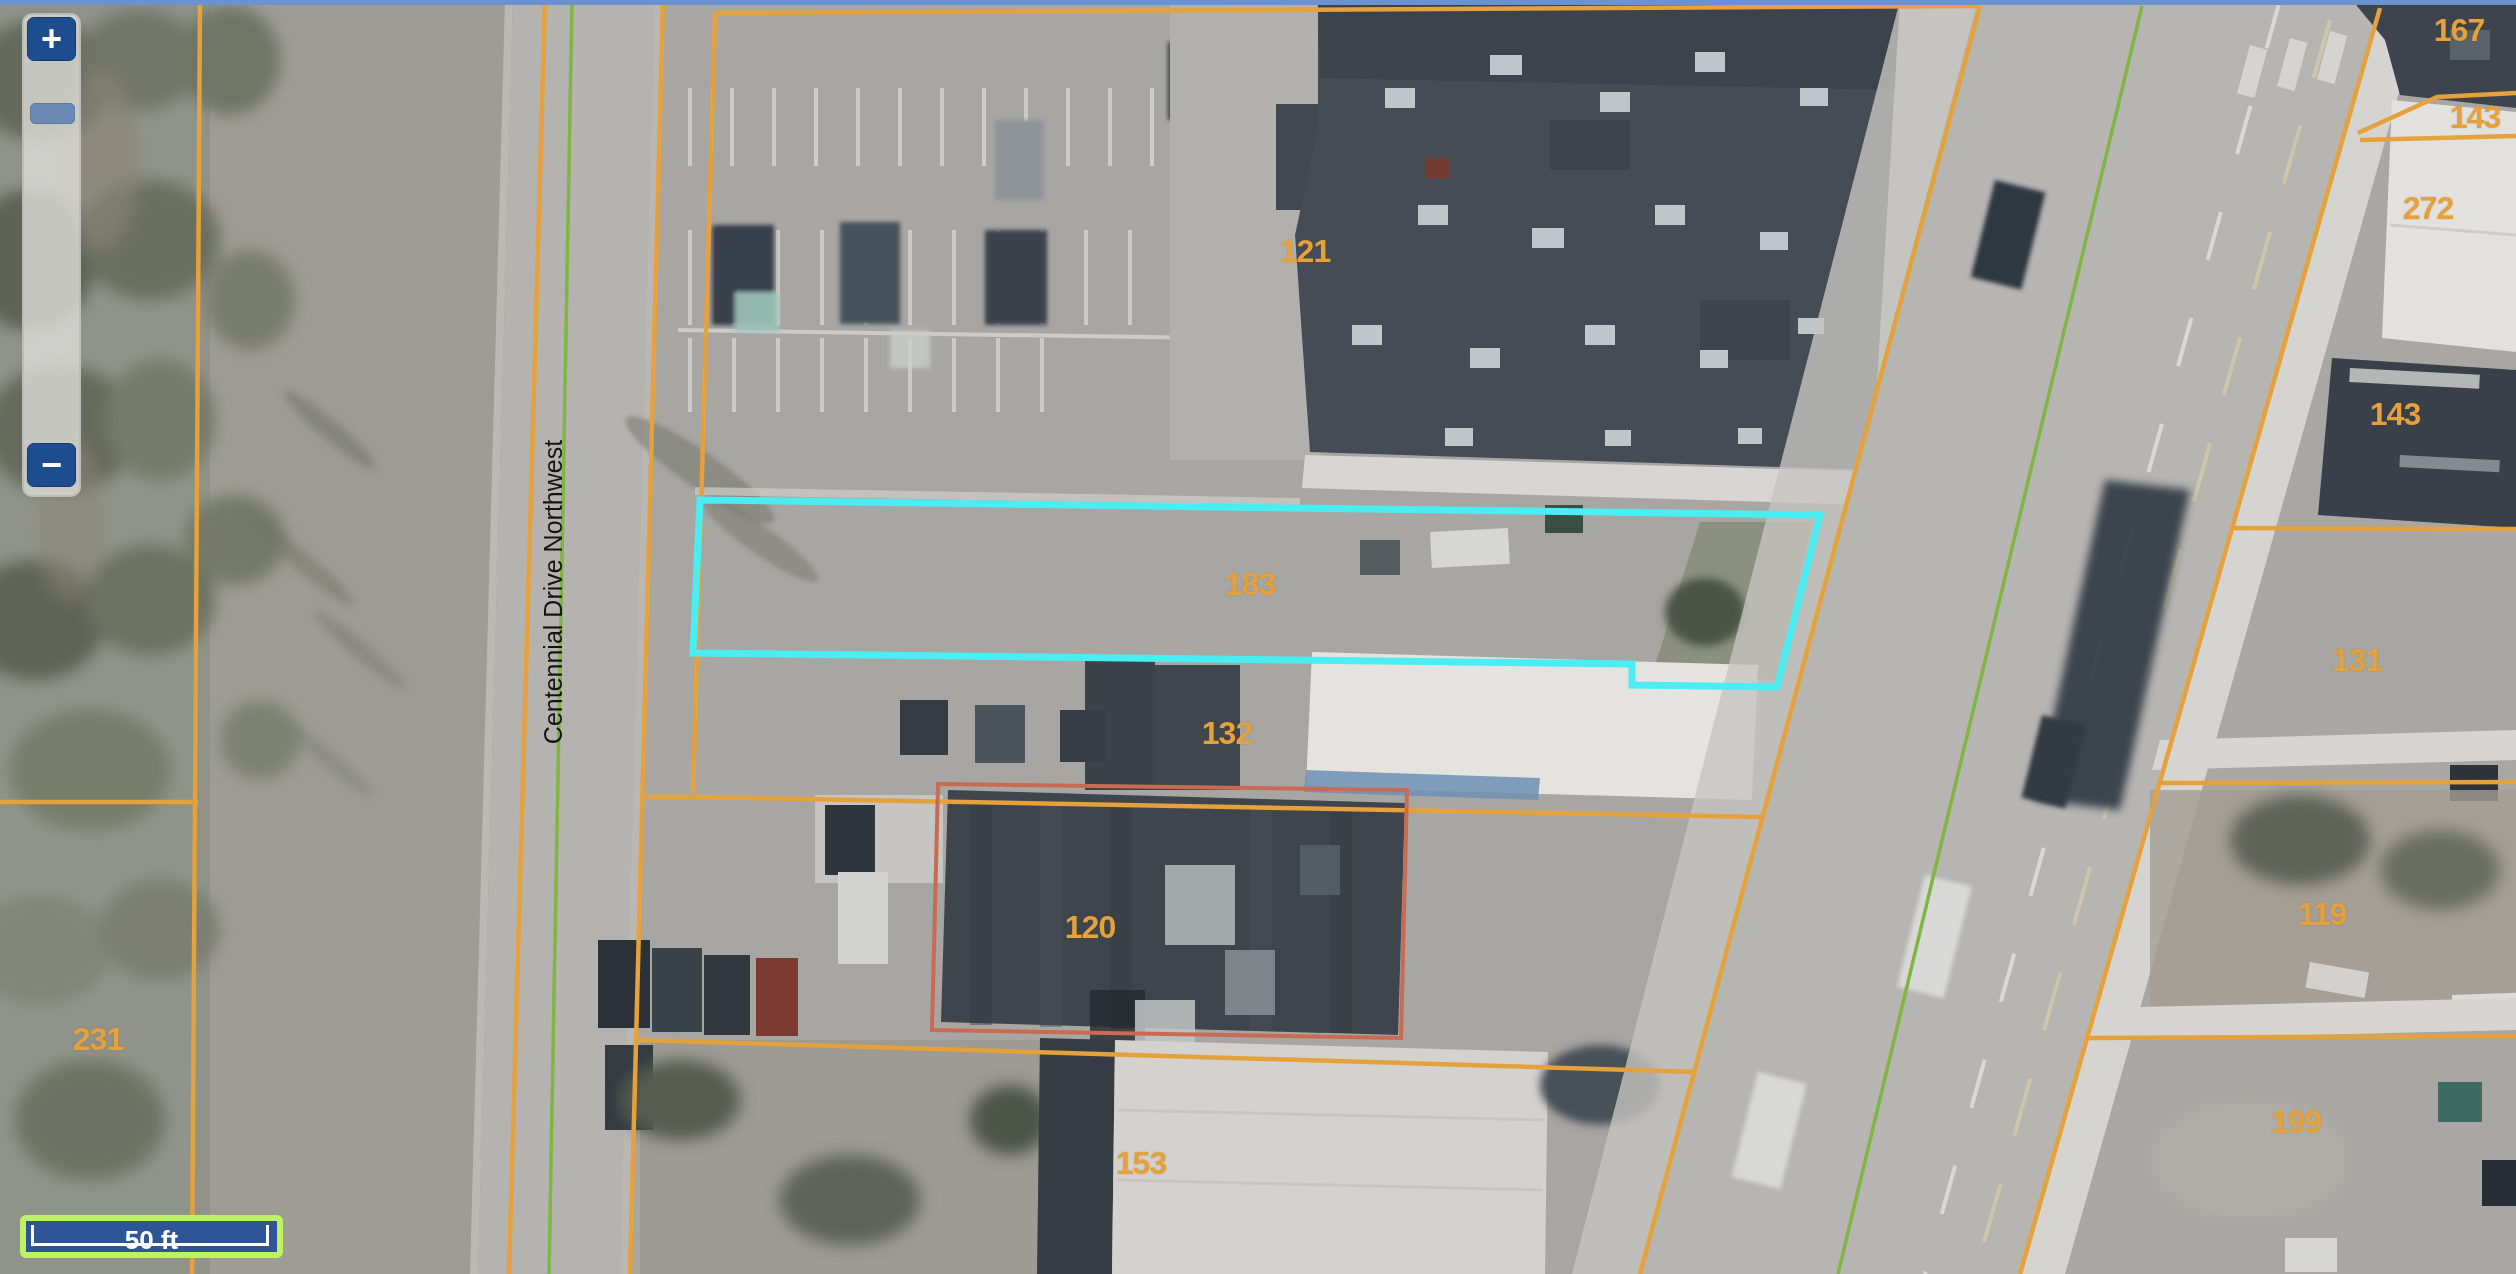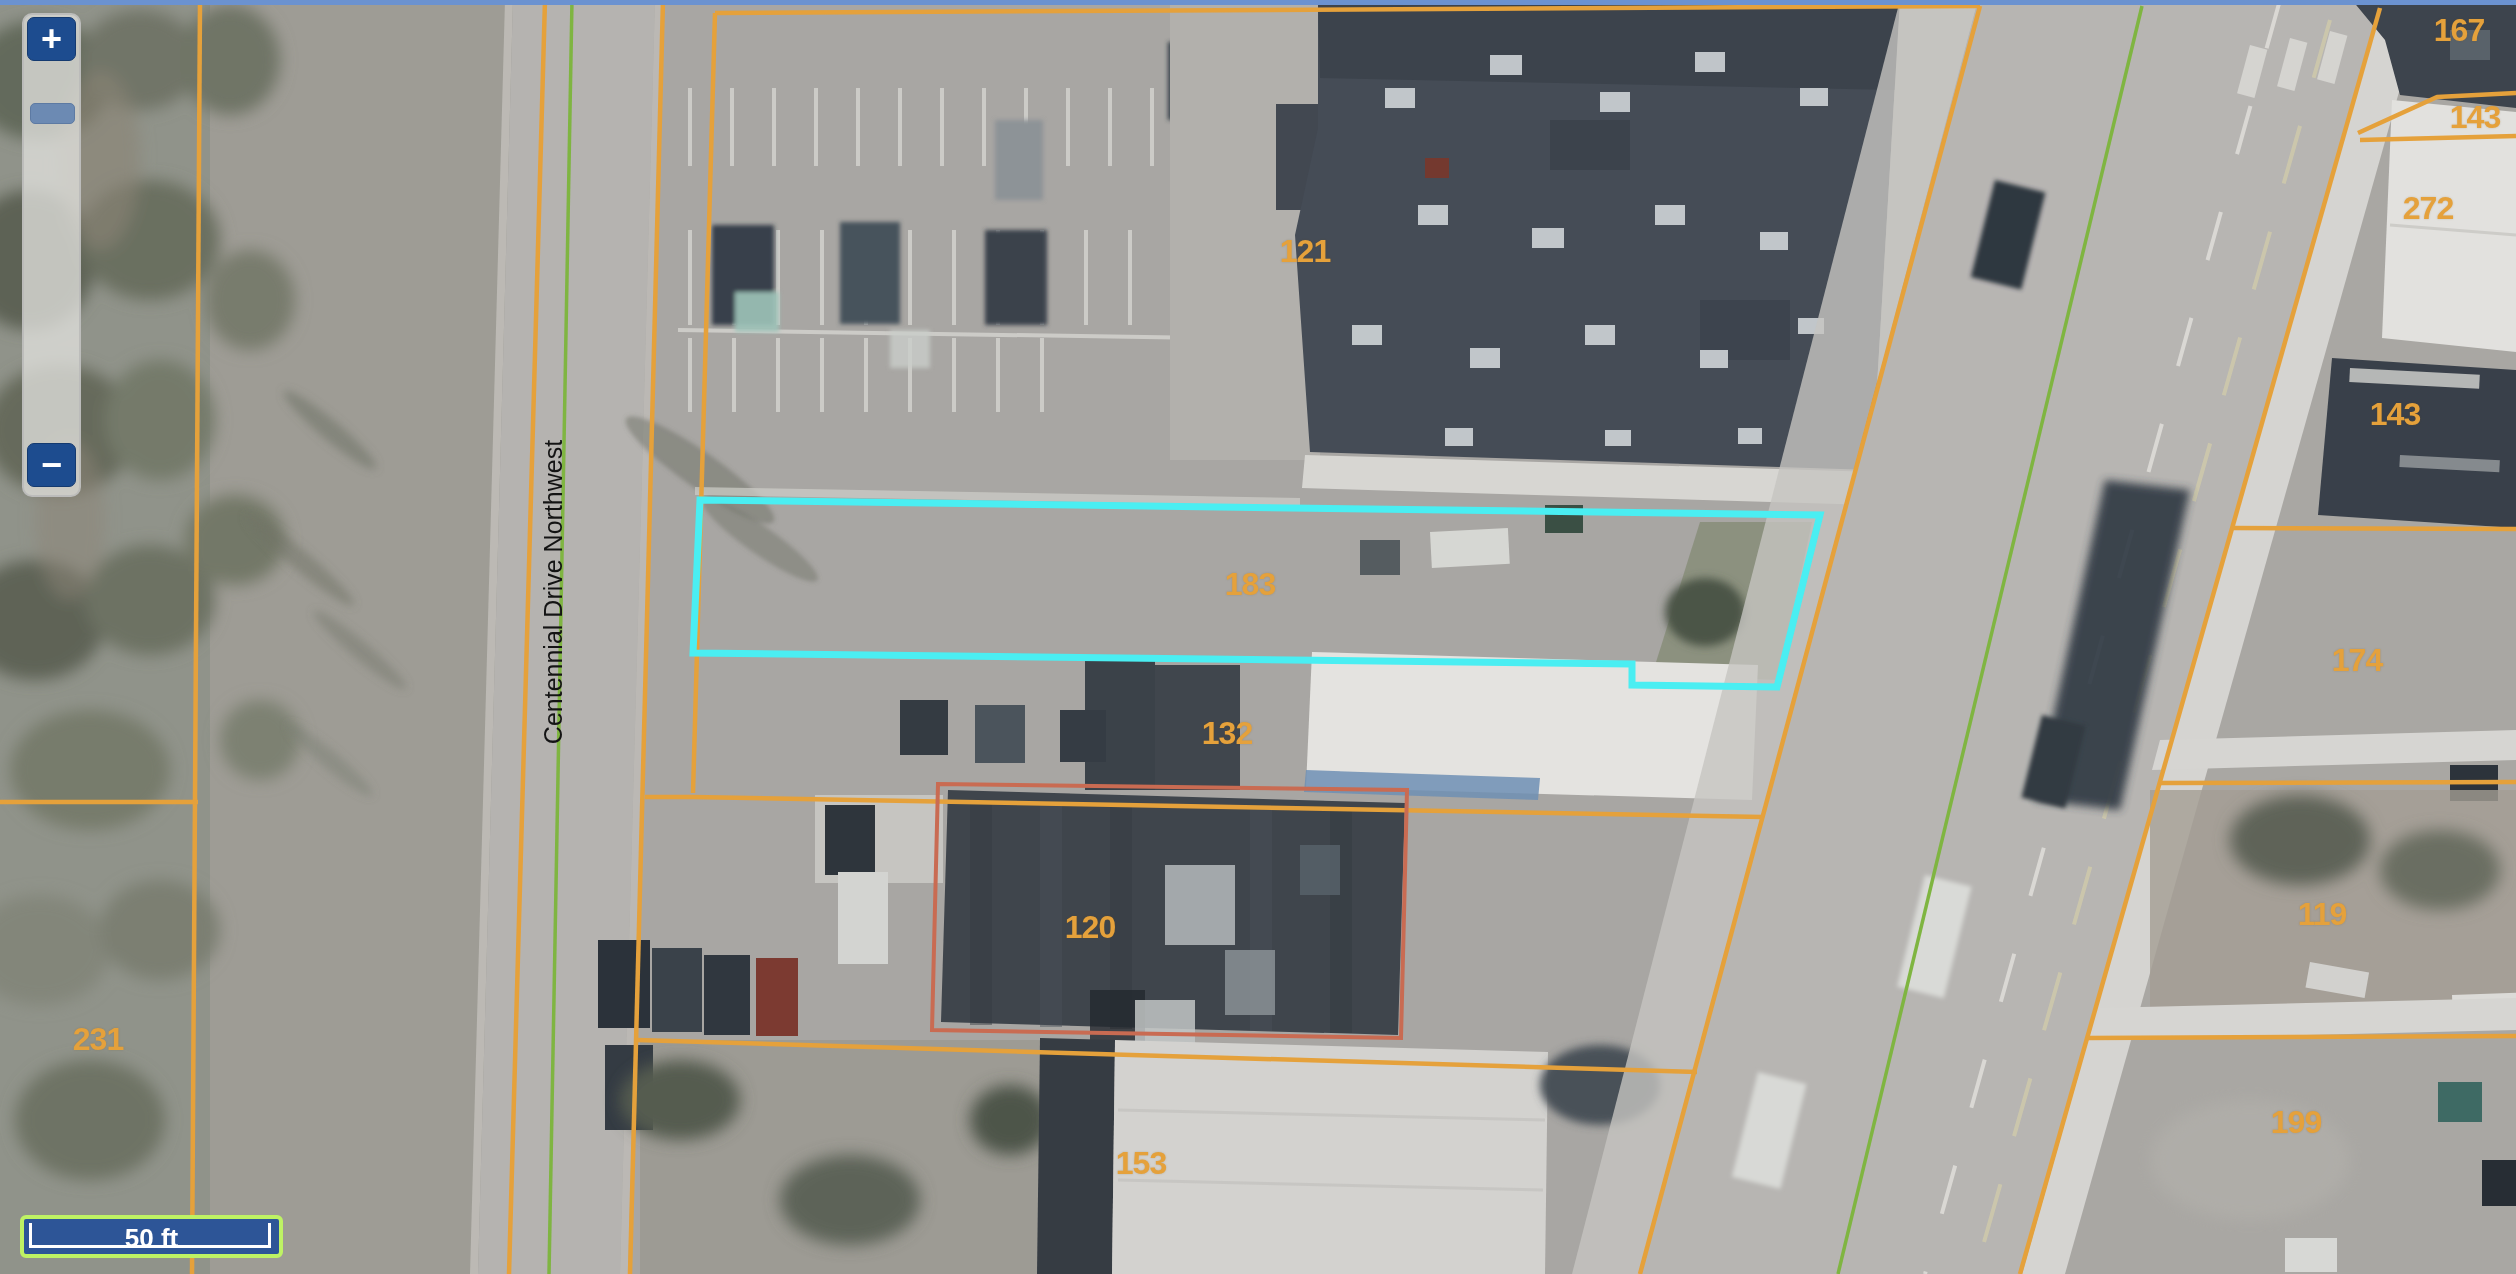--- a/index.html
+++ b/index.html
@@ -30,21 +30,21 @@
     color:#fff;font-size:36px;font-weight:bold;line-height:1;display:flex;align-items:center;justify-content:center;
     font-family:"Liberation Sans",sans-serif;padding:0;cursor:pointer;}
   .zin{margin-top:2px;}
   .ztrack{flex:1;width:100%;position:relative;}
   .zhandle{position:absolute;left:6px;top:42px;width:45px;height:21px;background:#6C8AB3;
     border:1px solid #5d7aa3;border-radius:5px;box-sizing:border-box;cursor:pointer;}
   .zout{margin-bottom:8px;}
 
   
   .scalebar{position:absolute;left:20px;top:1215px;width:263px;height:43px;box-sizing:border-box;
-    background:#2D5597;border:4px solid #bef264;border-radius:6px;z-index:30;}
+    background:#2D5597;border:6px solid #bef264;border-radius:6px;z-index:30;}
   .scale-bracket{position:absolute;left:5px;right:8px;top:4px;bottom:6px;
     border-left:3px solid #fff;border-right:3px solid #fff;border-bottom:3px solid #fff;}
   .scale-text{position:absolute;left:0;top:4px;width:100%;text-align:center;
     color:#fff;font-size:26px;font-weight:bold;}
 </style>
 </head>
 <body>
 
 <div class="stage">
 
@@ -282,21 +282,21 @@
   <div class="parcel-label" style="left:1305px;top:251px">121</div>
   <div class="parcel-label" style="left:1250px;top:584px">183</div>
   <div class="parcel-label" style="left:1227px;top:733px">132</div>
   <div class="parcel-label" style="left:1090px;top:927px">120</div>
   <div class="parcel-label" style="left:1141px;top:1163px">153</div>
   <div class="parcel-label" style="left:98px;top:1039px">231</div>
   <div class="parcel-label" style="left:2459px;top:30px">167</div>
   <div class="parcel-label" style="left:2475px;top:117px">143</div>
   <div class="parcel-label" style="left:2428px;top:208px">272</div>
   <div class="parcel-label" style="left:2395px;top:414px">143</div>
-  <div class="parcel-label" style="left:2357px;top:660px">174</div>
+  <div class="parcel-label" style="left:2357px;top:660px">131</div>
   <div class="parcel-label" style="left:2322px;top:914px">119</div>
   <div class="parcel-label" style="left:2296px;top:1122px">199</div>
 
   <div class="street-label" style="left:553px;top:592px">Centennial Drive Northwest</div>
 
   <div class="topbar"></div>
 
   <div class="zoom-widget">
     <button class="zbtn zin">+</button>
     <div class="ztrack">

